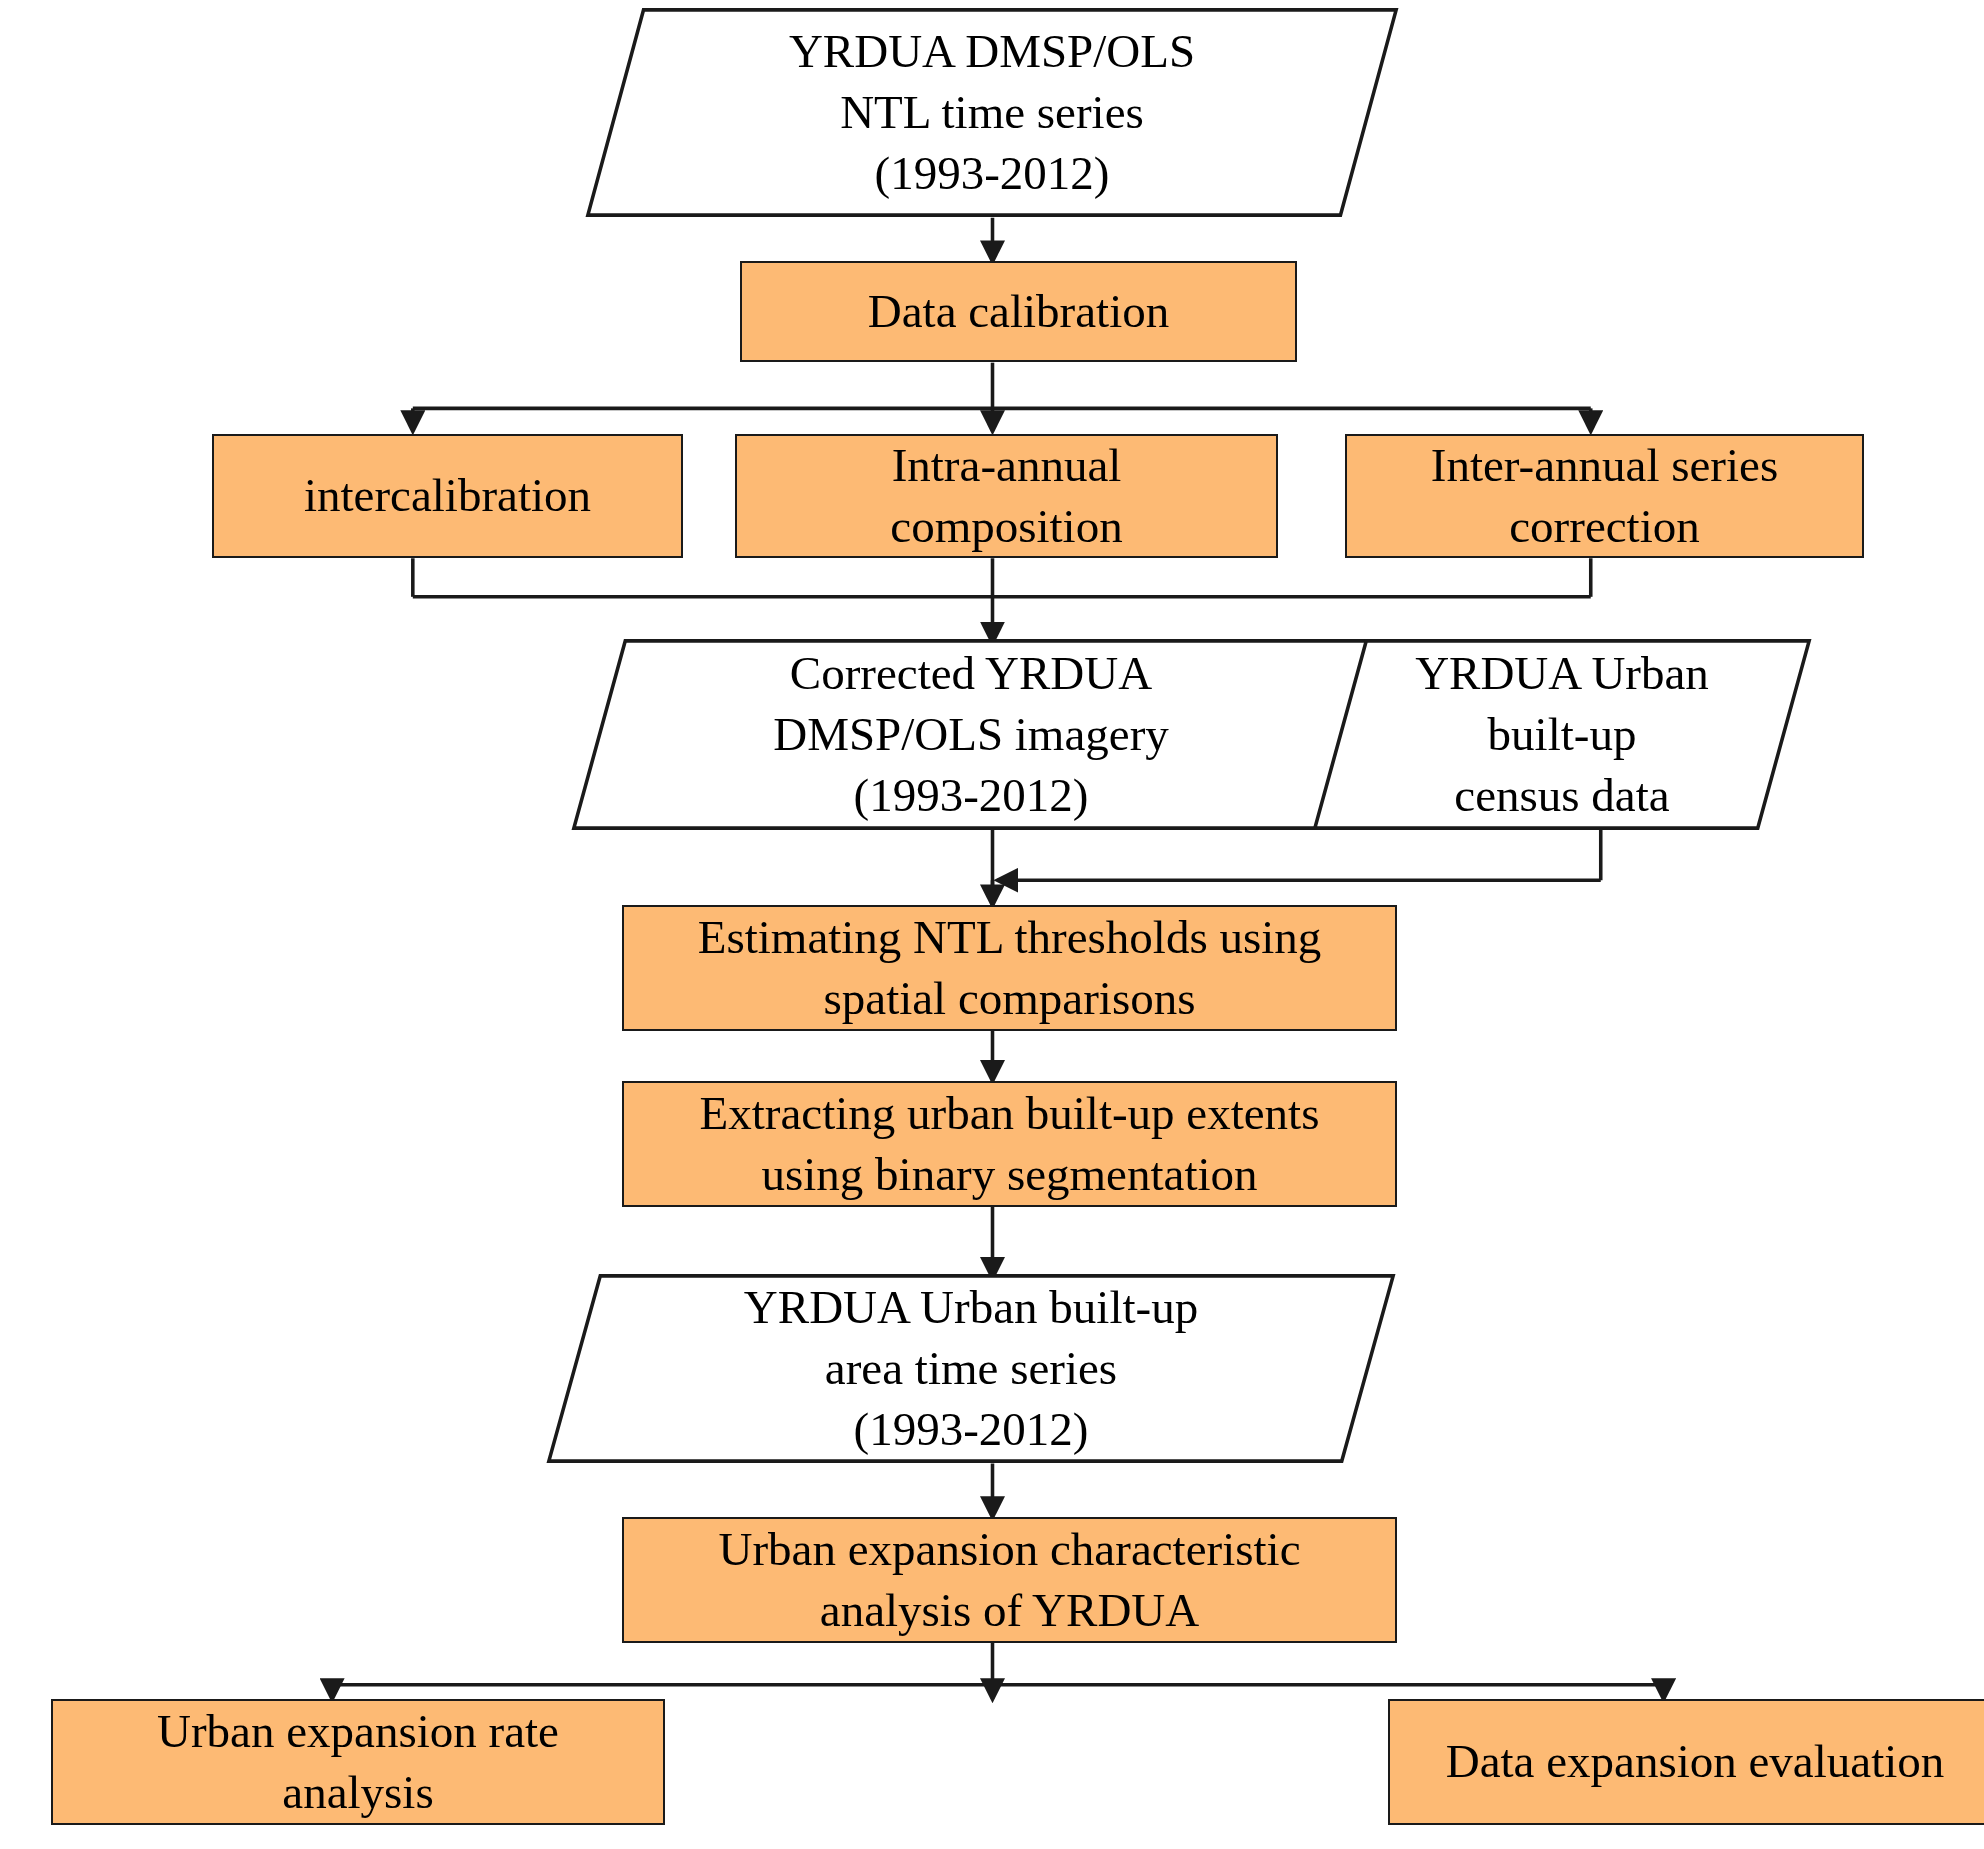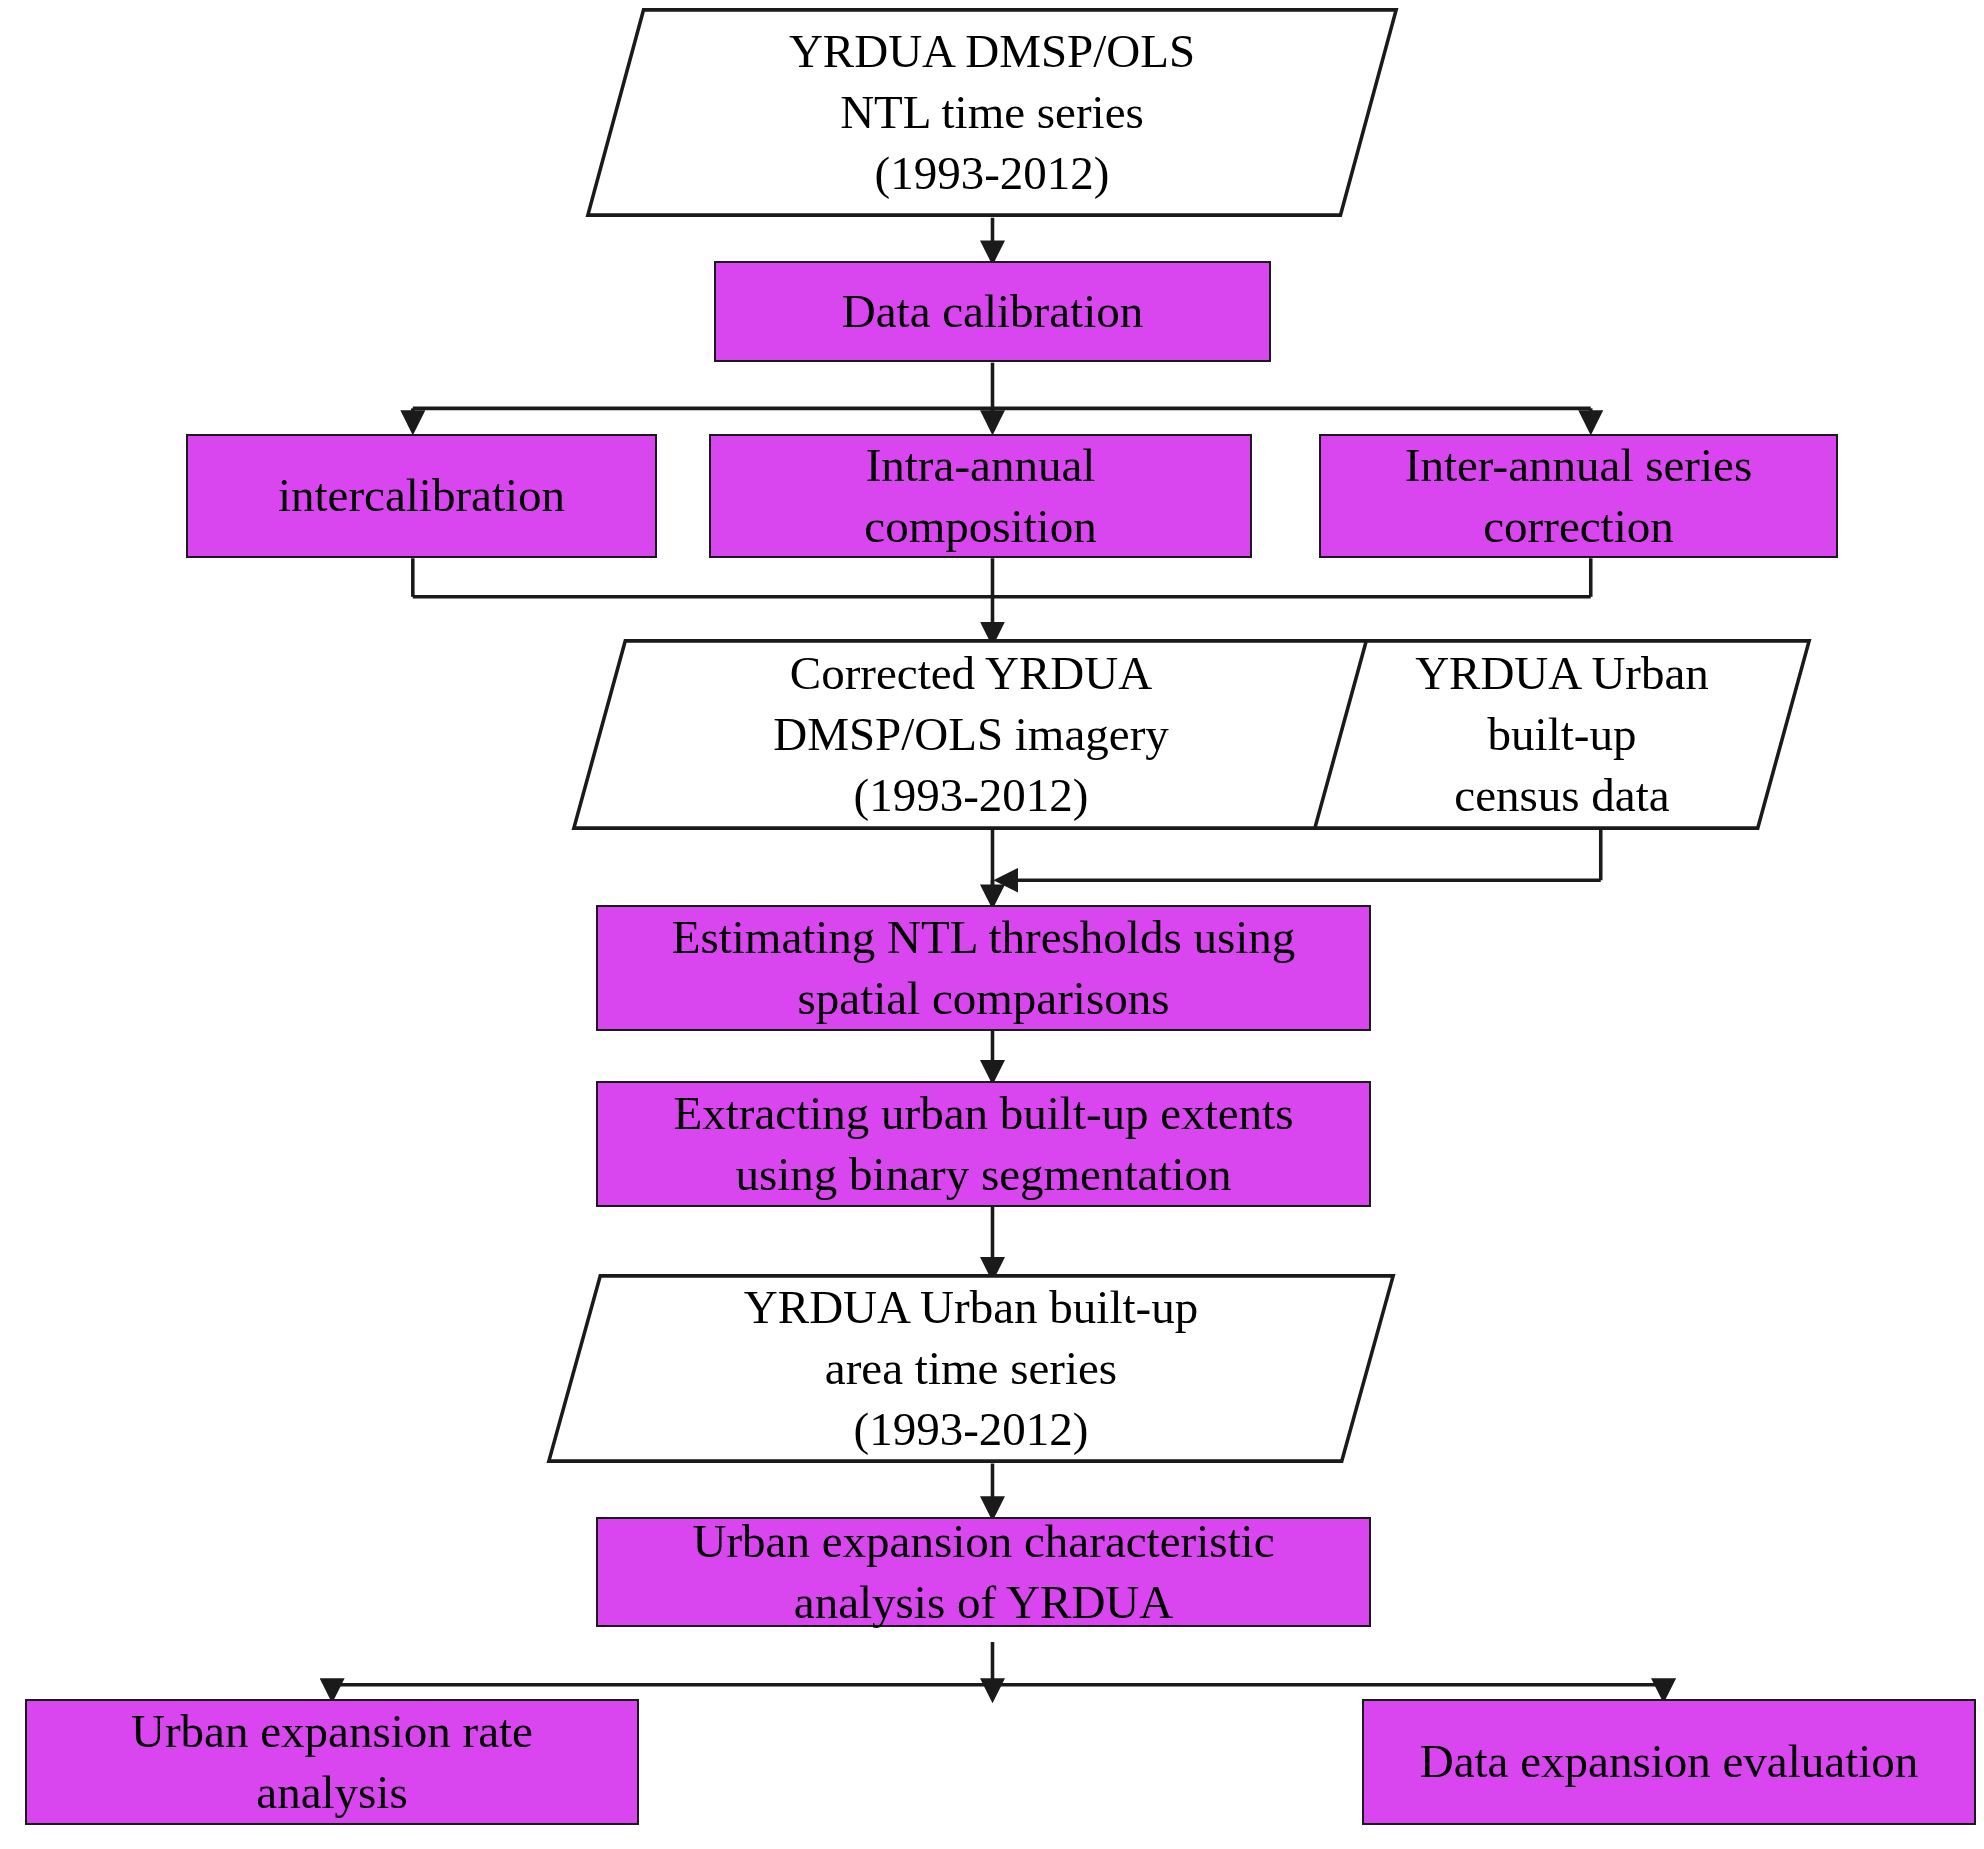--- a/index.html
+++ b/index.html
@@ -27,21 +27,22 @@
     box-sizing: border-box;
     display: flex;
     align-items: center;
     justify-content: center;
     text-align: center;
     color: #000000;
     line-height: 1.30;
   }
   .rect {
     border: 2.9px solid #1a1a1a;
-    background: #d946ef;
+    background: #fdba74;
+    margin-left: 26px;
   }
   .para {
     background: transparent;
   }
   .para .para-shape {
     position: absolute;
     left: 0; top: 0;
     width: 100%;
     height: 100%;
   }
@@ -157,21 +158,21 @@
 
   <div class="node para fs-lg" style="left:546px; top:1273px; width:850px; height:191px;">
     <svg class="para-shape" viewBox="0 0 1190 267" preserveAspectRatio="none">
       <polygon points="76,4 1186,4 1114,263 4,263" fill="#ffffff" stroke="#1a1a1a" stroke-width="5"></polygon>
     </svg>
     <div class="label">YRDUA Urban built-up
 area time series
 (1993-2012)</div>
   </div>
 
-  <div class="node rect fs-lg" style="left:596px; top:1517px; width:775px; height:110px;">
+  <div class="node rect fs-lg" style="left:596px; top:1517px; width:775px; height:126px;">
     <div class="label">Urban expansion characteristic
 analysis of YRDUA</div>
   </div>
 
   <div class="node rect fs-lg" style="left:25px; top:1699px; width:614px; height:126px;">
     <div class="label">Urban expansion rate
 analysis</div>
   </div>
 
 

